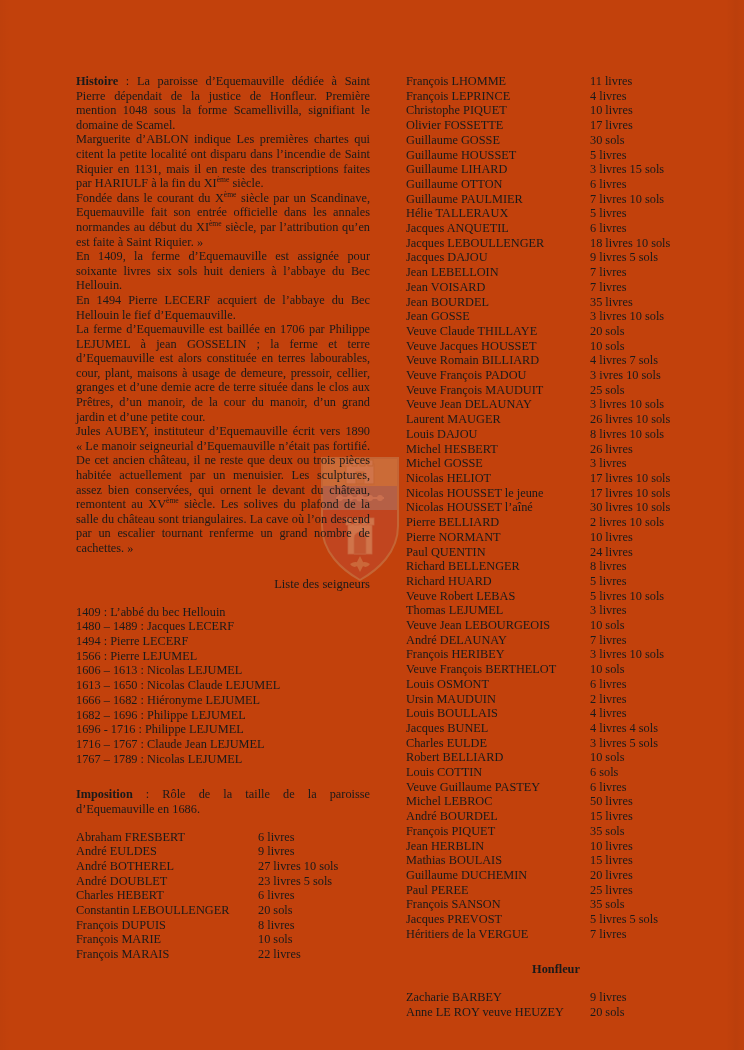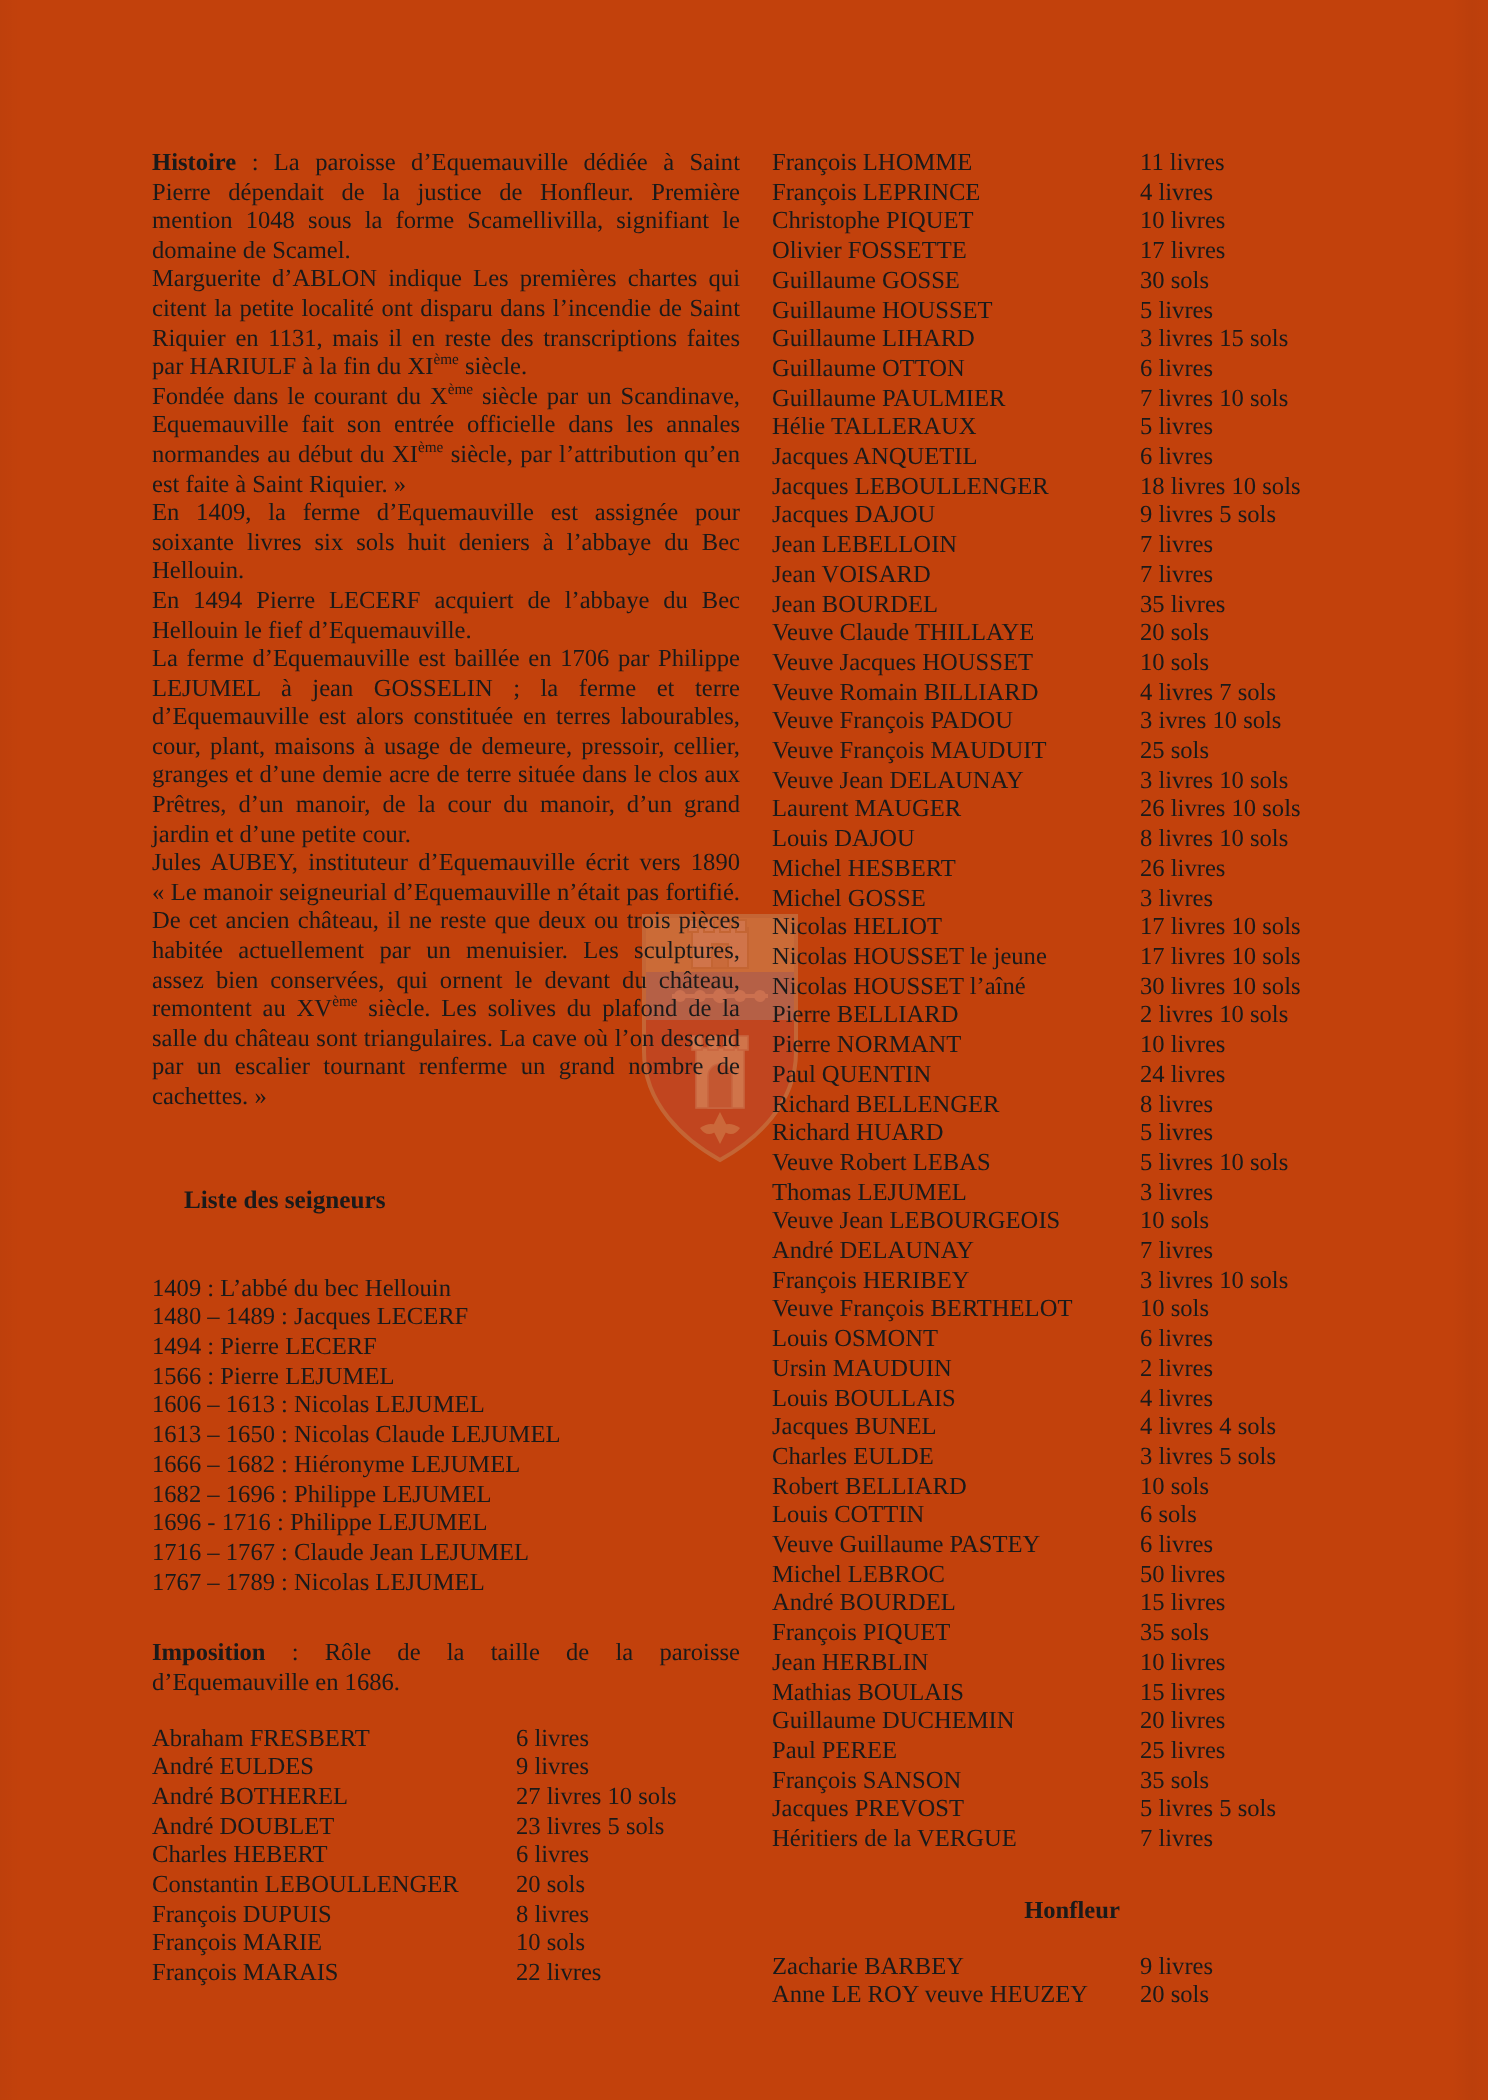--- a/index.html
+++ b/index.html
@@ -44,43 +44,43 @@
     pointer-events: none;
     z-index: 0;
   }
 
   .col {
     position: absolute;
     top: 74px;
     z-index: 2;
   }
   .col-left  { left: 76px;  width: 294px; }
-  .col-right { left: 386px; width: 300px; }
+  .col-right { left: 406px; width: 300px; }
 
   p.para {
     margin: 0;
     font-size: 12.3px;
     line-height: 14.6px;
     text-align: justify;
     text-justify: inter-word;
     hyphens: none;
   }
   .lead { font-weight: bold; }
 
   sup {
     font-size: 0.62em;
     vertical-align: super;
     line-height: 0;
   }
 
   h2.section-title {
-    margin: 16px;
+    margin: 0;
     font-size: 12.6px;
-    font-weight: bold;
-    text-align: left;
+    font-weight: normal;
+    text-align: right;
     line-height: 15px;
   }
 
   .spacer-lg { height: 21px; }
   .spacer-md { height: 13px; }
 
   ul.plain {
     list-style: none;
     margin: 0;
     padding: 0;
@@ -320,20 +320,24 @@
           </tr>
           <tr>
             <td class="name">Jean VOISARD</td>
             <td class="amount">7 livres</td>
           </tr>
           <tr>
             <td class="name">Jean BOURDEL</td>
             <td class="amount">35 livres</td>
           </tr>
           <tr>
+            <td class="name">Jean GOSSE</td>
+            <td class="amount">3 livres 10 sols</td>
+          </tr>
+          <tr>
             <td class="name">Veuve Claude THILLAYE</td>
             <td class="amount">20 sols</td>
           </tr>
           <tr>
             <td class="name">Veuve Jacques HOUSSET</td>
             <td class="amount">10 sols</td>
           </tr>
           <tr>
             <td class="name">Veuve Romain BILLIARD</td>
             <td class="amount">4 livres 7 sols</td>

